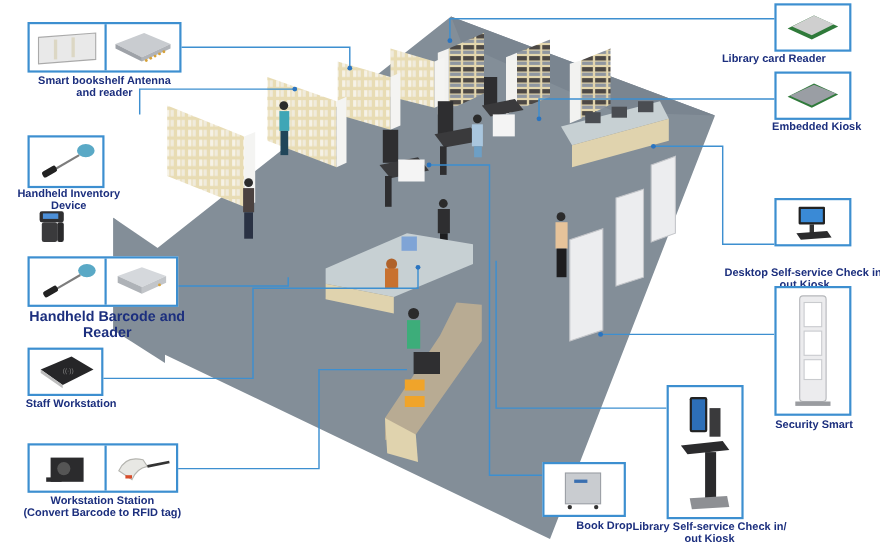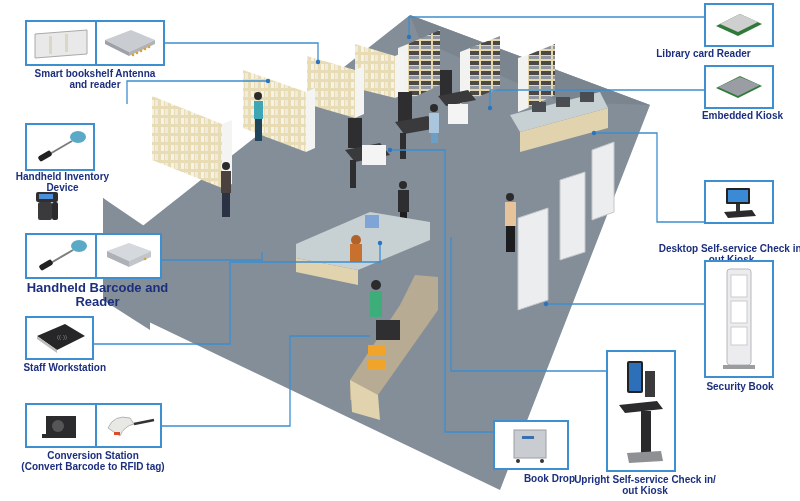--- a/index.html
+++ b/index.html
@@ -245,21 +245,21 @@
   </div>
   <div class="divider" style="left:68px;"></div>
   <div class="cell" style="left:70px;right:0;">
     <svg width="58" height="36" viewBox="0 0 58 36">
         <path d="M8,20 Q14,6 30,10 L34,16 Q24,18 20,28 Z" fill="#e8e8e4" stroke="#b5b5b0"></path>
         <path d="M34,16 L54,12" stroke="#333" stroke-width="2.5"></path>
         <rect x="14" y="24" width="6" height="3" fill="#d84c2a"></rect>
       </svg>
   </div>
 </div>
-<div class="label lbl-sm" style="left:18px;top:451px;width:150px;">Conversion Station
+<div class="label lbl-sm" style="left:18px;top:451px;width:150px;">Workstation Station
 (Convert  Barcode to RFID tag)</div>
 
 <div class="box" style="left:704px;top:3px;width:70px;height:44px;">
   <div class="cell" style="left:0;right:0;">
     <svg width="58" height="34" viewBox="0 0 58 34">
         <polygon points="6,18 30,6 52,16 28,28" fill="#2f7a3a"></polygon>
         <polygon points="10,16 30,6 48,14 28,24" fill="#cfcfcf"></polygon>
       </svg>
   </div>
 </div>
@@ -292,35 +292,35 @@
   <div class="cell" style="left:0;right:0;">
     <svg width="36" height="108" viewBox="0 0 36 108">
         <rect x="6" y="4" width="24" height="96" rx="3" fill="#ececee" stroke="#b5b7ba"></rect>
         <rect x="10" y="10" width="16" height="22" fill="#fff" stroke="#c9cbce"></rect>
         <rect x="10" y="36" width="16" height="22" fill="#fff" stroke="#c9cbce"></rect>
         <rect x="10" y="62" width="16" height="18" fill="#fff" stroke="#c9cbce"></rect>
         <rect x="2" y="100" width="32" height="4" fill="#9a9ca0"></rect>
       </svg>
   </div>
 </div>
-<div class="label lbl-sm" style="left:690px;top:382px;width:100px;">Security Book</div>
+<div class="label lbl-sm" style="left:690px;top:382px;width:100px;">Security Smart</div>
 
 <div class="box" style="left:606px;top:350px;width:70px;height:122px;">
   <div class="cell" style="left:0;right:0;">
     <svg width="56" height="112" viewBox="0 0 56 112">
         <rect x="14" y="6" width="16" height="32" rx="2" fill="#222"></rect>
         <rect x="16" y="8" width="12" height="28" fill="#2d6fb8"></rect>
         <rect x="32" y="16" width="10" height="26" fill="#3a3a3c"></rect>
         <polygon points="6,50 44,46 50,54 12,58" fill="#2b2b2d"></polygon>
         <rect x="28" y="56" width="10" height="42" fill="#2a2a2c"></rect>
         <polygon points="14,98 48,96 50,106 16,108" fill="#8e9094"></polygon>
       </svg>
   </div>
 </div>
-<div class="label lbl-sm" style="left:565px;top:475px;width:160px;">Upright Self-service Check in/
+<div class="label lbl-sm" style="left:565px;top:475px;width:160px;">Library Self-service Check in/
 out Kiosk</div>
 
 <div class="box" style="left:493px;top:420px;width:76px;height:50px;">
   <div class="cell" style="left:0;right:0;">
     <svg width="50" height="42" viewBox="0 0 50 42">
         <rect x="8" y="6" width="32" height="28" fill="#c9ccd0" stroke="#9a9ea4"></rect>
         <rect x="16" y="12" width="12" height="3" fill="#3a6fb0"></rect>
         <circle cx="12" cy="37" r="2" fill="#333"></circle>
         <circle cx="36" cy="37" r="2" fill="#333"></circle>
       </svg>

